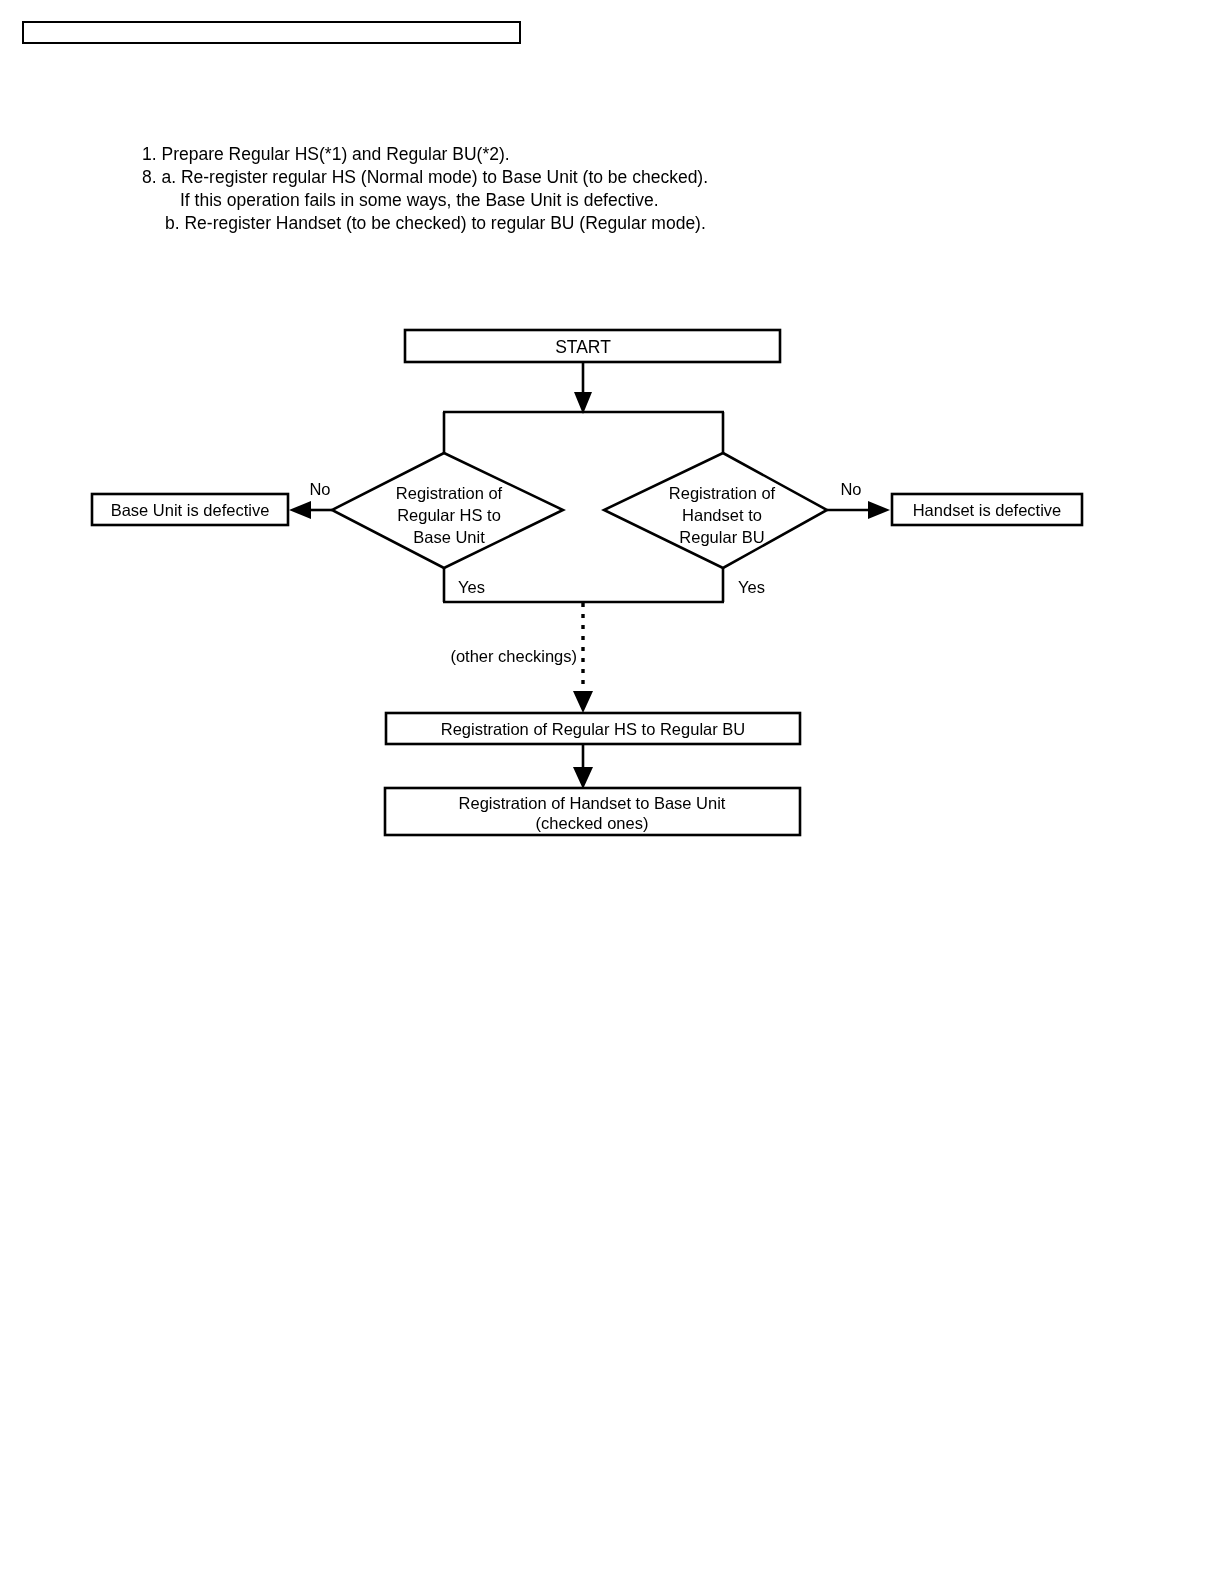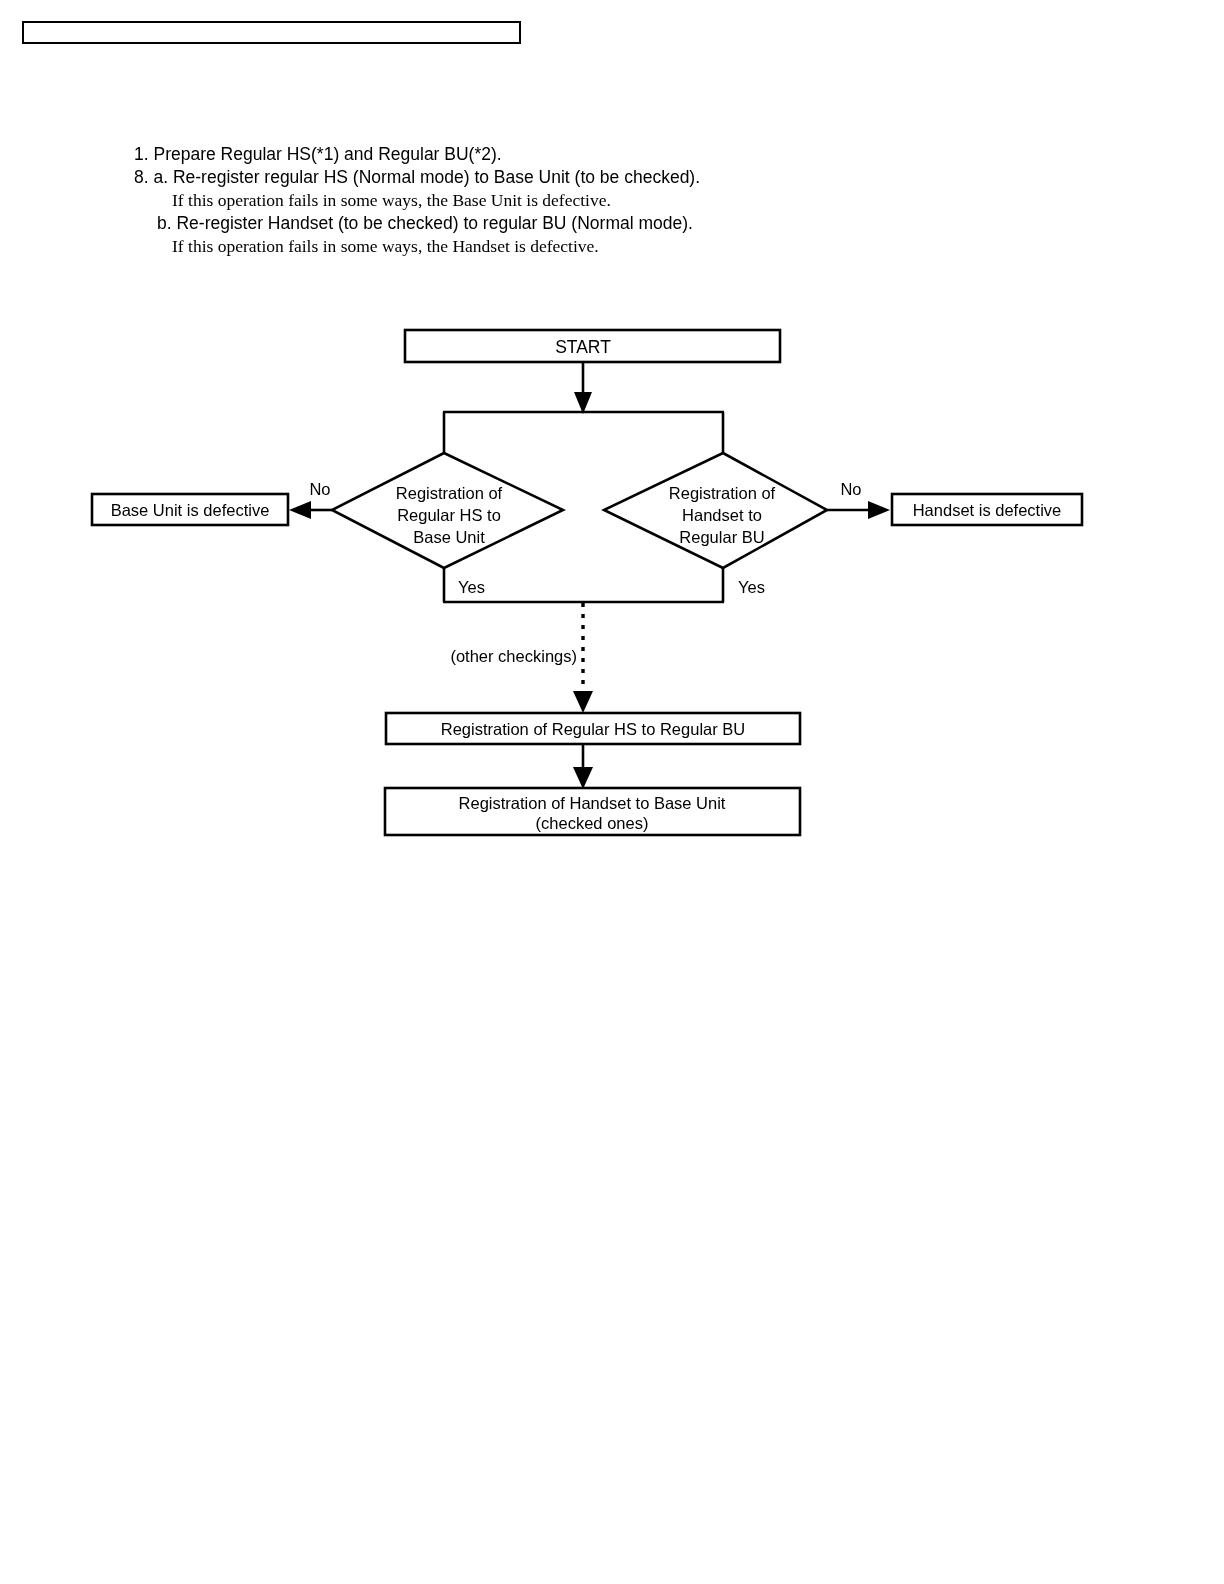--- a/index.html
+++ b/index.html
@@ -28,33 +28,33 @@
     top: 21px;
     width: 499px;
     height: 23px;
     border: 2px solid #000;
     box-sizing: border-box;
     background: #fff;
   }
   
   .instructions {
     position: absolute;
-    left: 134px;
+    left: 142px;
     top: 143px;
     width: 760px;
     font-size: 17.5px;
     line-height: 23px;
     white-space: nowrap;
   }
   .instructions .ln {
     display: block;
   }
   .ind-0 { margin-left: 0px; }
   .ind-1 { margin-left: 23px; }
-  .ind-2 { margin-left: 38px; font-family: Liberation Serif, serif; }
+  .ind-2 { margin-left: 38px; }
 
   
   .flow-svg {
     position: absolute;
     left: 0;
     top: 0;
     width: 1224px;
     height: 1584px;
     pointer-events: none;
   }
@@ -97,22 +97,21 @@
 <body>
 
 <div id="page">
 
   <div class="header-box"></div>
 
   <div class="instructions">
     <span class="ln ind-0">1. Prepare Regular HS(*1) and Regular BU(*2).</span>
     <span class="ln ind-0">8. a. Re-register regular HS (Normal mode) to Base Unit (to be checked).</span>
     <span class="ln ind-2">If this operation fails in some ways, the Base Unit is defective.</span>
-    <span class="ln ind-1">b. Re-register Handset (to be checked) to regular BU (Normal mode).</span>
-    <span class="ln ind-2">If this operation fails in some ways, the Handset is defective.</span>
+    <span class="ln ind-1">b. Re-register Handset (to be checked) to regular BU (Regular mode).</span>
   </div>
 
   <svg class="flow-svg" viewBox="0 0 1224 1584" width="1224" height="1584" xmlns="http://www.w3.org/2000/svg">
 
     <g>
       <rect class="shape" x="405" y="330" width="375" height="32"></rect>
       <text class="node-label" x="583" y="353" text-anchor="middle">START</text>
     </g>
 
     <g>

